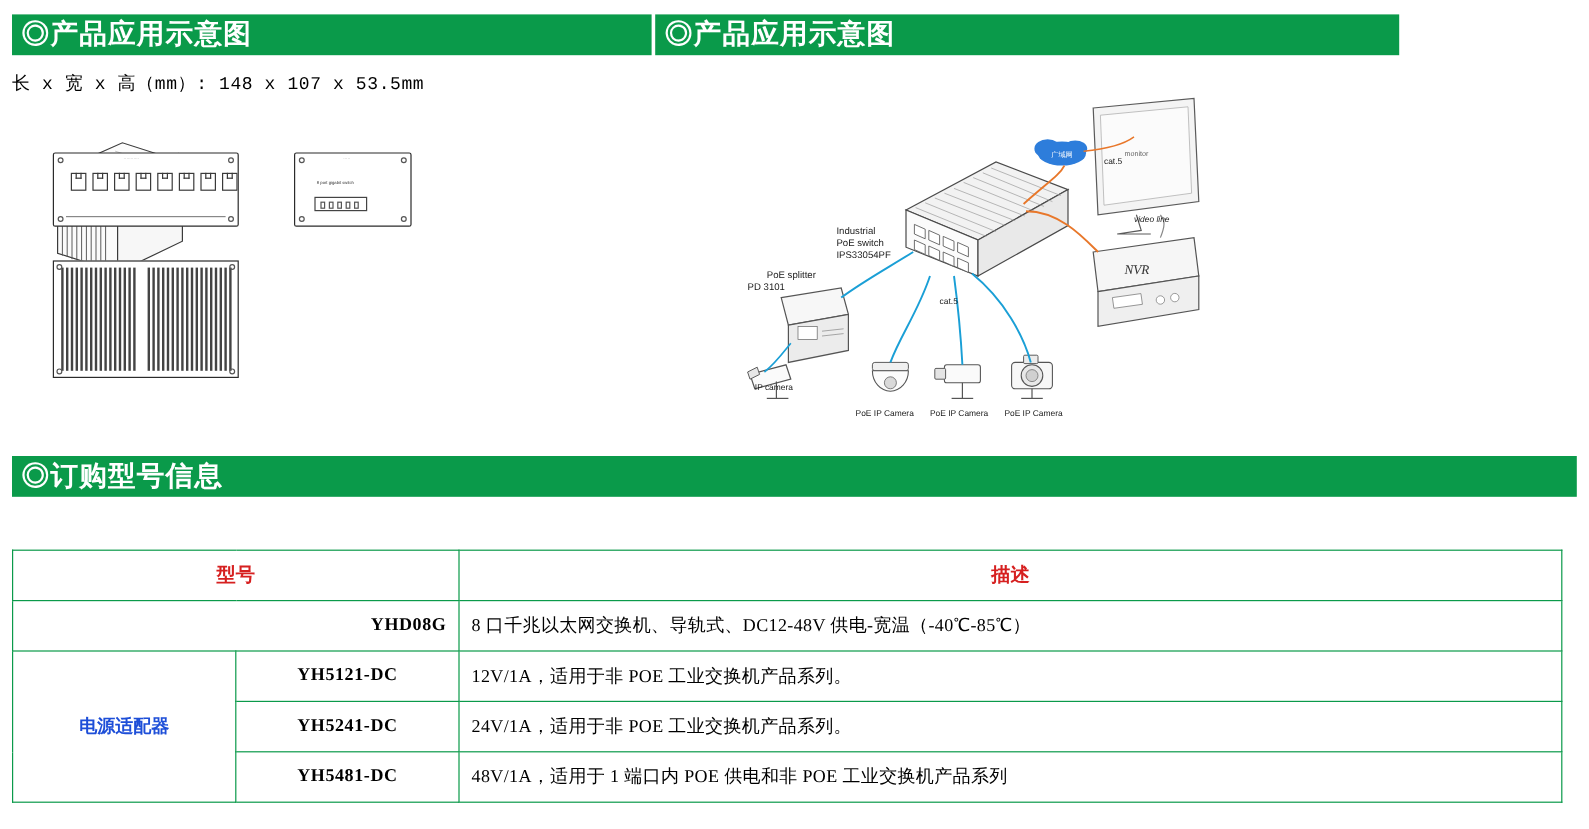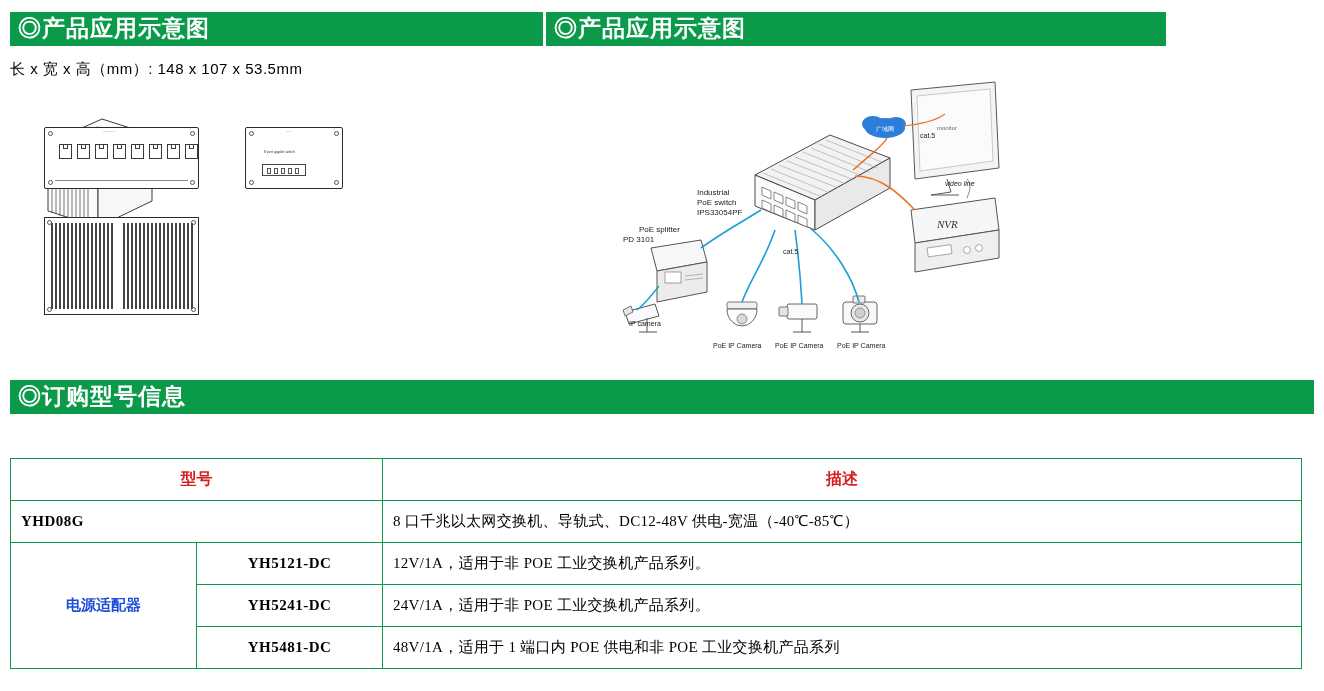--- a/index.html
+++ b/index.html
@@ -29,21 +29,21 @@
     letter-spacing: 1px;
   }
   #hdr-dimensions { left: 10px; top: 12px; width: 533px; }
   #hdr-application { left: 546px; top: 12px; width: 620px; }
   #hdr-order { left: 10px; top: 380px; width: 1304px; }
 
   .dim-text {
     position: absolute;
     left: 10px;
     top: 60px;
-    font-family: Liberation Sans, sans-serif;
+    font-family: Liberation Mono, monospace;
     font-size: 15px;
     letter-spacing: 0.5px;
   }
 
   
   #drawings {
     position: absolute;
     left: 40px;
     top: 115px;
     width: 340px;
@@ -150,21 +150,21 @@
     height: 42px;
     box-sizing: border-box;
     padding: 4px 10px;
   }
   #order-table th {
     font-weight: bold;
     color: #d62020;
     font-size: 16px;
   }
   .col-model { width: 372px; }
-  .cell-center { text-align: left; }
+  .cell-center { text-align: right; }
   .cell-left { text-align: left; margin-left: 11px; }
   .red-bold { color: #1d4ed8; font-weight: bold; }
   .model-name { font-weight: bold; letter-spacing: 0.5px; }
   .desc { letter-spacing: 0.3px; }
   .sub-model { width: 185px; text-align: center; font-weight: bold; letter-spacing:0.5px;}
   .grp-cell { width: 187px; text-align: center; }
 </style>
 </head>
 <body>
 

